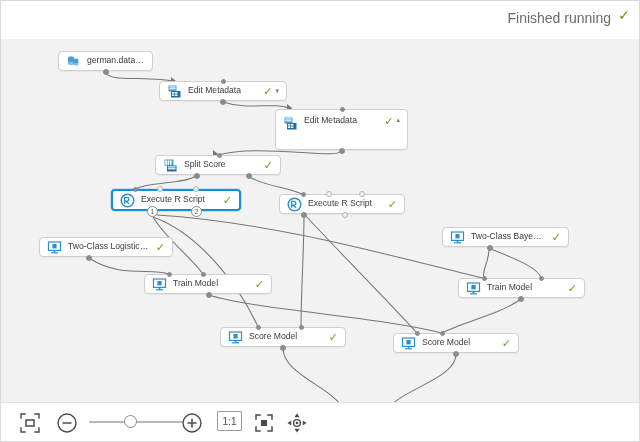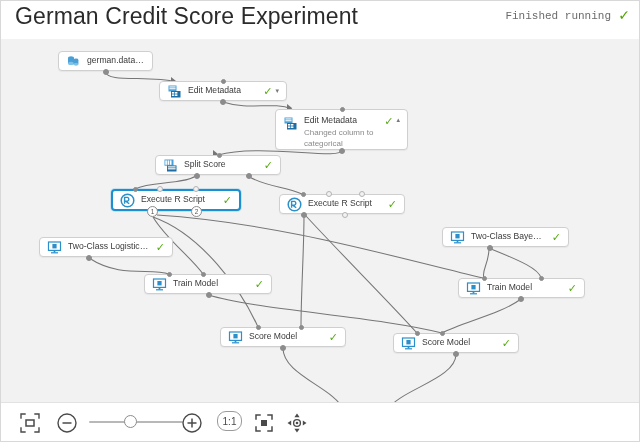--- a/index.html
+++ b/index.html
@@ -15,21 +15,21 @@
   
   .header{position:absolute;left:0;top:0;width:640px;height:38px;background:#ffffff;box-sizing:border-box;}
   .exp-title{
     position:absolute;left:14px;top:2px;
     font-size:23px;font-weight:300;color:#2b2b2b;
     letter-spacing:.1px;white-space:nowrap;
     font-family:"Liberation Sans","DejaVu Sans",sans-serif;
   }
   .run-status{
     position:absolute;right:30px;top:9px;
-    font-size:11px;color:#6b6b6b;white-space:nowrap;font-family:Liberation Mono, monospace;
+    font-size:14px;color:#6b6b6b;white-space:nowrap;
   }
   .run-check{
     position:absolute;right:11px;top:7px;
     font-size:14px;color:#51a300;line-height:1;
   }
   .draft-saved{
     position:absolute;right:13px;top:41px;
     font-size:10.5px;color:#6b6b6b;white-space:nowrap;
   }
   .search-btn{
@@ -73,40 +73,39 @@
   }
 
   
   .toolbar{
     position:absolute;left:0;bottom:0;width:640px;height:39px;
     background:#ffffff;border-top:1px solid #e2e2e2;box-sizing:border-box;
   }
   .tb-item{position:absolute;top:9px;cursor:pointer;}
   .ratio-box{
     position:absolute;top:8px;left:216px;width:25px;height:20px;
-    border:1px solid #9a9a9a;box-sizing:border-box;border-radius:9px;
+    border:1px solid #9a9a9a;box-sizing:border-box;border-radius:1px;
     font-size:10px;color:#4a4a4a;display:flex;align-items:center;justify-content:center;
     font-family:"Liberation Sans",sans-serif;cursor:pointer;
   }
   .slider-track{
     position:absolute;left:88px;top:18px;width:94px;height:2px;background:#b8b8b8;border-radius:1px;
   }
   .slider-thumb{
     position:absolute;left:123px;top:12px;width:13px;height:13px;border-radius:50%;
     background:#ffffff;border:1.5px solid #8c8c8c;box-sizing:border-box;cursor:pointer;
   }
   svg{display:block;overflow:visible;}
 </style>
 </head>
 <body>
 
 <div id="app">
 
   <div class="header">
-    <div class="exp-title">German Credit Score Experiment</div>
     <div class="run-status">Finished running</div>
     <div class="run-check">✓</div>
     <div class="draft-saved">Draft saved at 11:45:56</div>
     <div class="search-btn">
       <svg width="20" height="20" viewBox="0 0 20 20">
         <circle cx="8.5" cy="8" r="5" fill="none" stroke="#6b6b6b" stroke-width="1.3"></circle>
         <line x1="12.3" y1="12" x2="16.5" y2="16.6" stroke="#6b6b6b" stroke-width="1.3" stroke-linecap="round"></line>
       </svg>
     </div>
   </div>
@@ -201,21 +200,20 @@
           <rect x="2.4" y="4.2" width="6.2" height="1.1" fill="#ffffff"></rect>
           <rect x="4" y="7" width="9.5" height="6.5" fill="#1c6ea4"></rect>
           <rect x="4.9" y="8" width="2.4" height="1.6" fill="#ffffff"></rect>
           <rect x="8" y="8" width="2.4" height="1.6" fill="#ffffff"></rect>
           <rect x="4.9" y="10.4" width="2.4" height="1.6" fill="#ffffff"></rect>
           <rect x="8" y="10.4" width="2.4" height="1.6" fill="#ffffff"></rect>
         </svg>
       </span>
       <span class="ninner">
         <span class="nlabel">Edit Metadata</span>
-        <span class="nsub">Changed column to categorical</span>
       </span>
       <span class="ncheck">✓</span>
       <span class="nchev">▴</span>
     </div>
     <div class="port in" style="left:339px;top:68px;"></div>
     <div class="port out" style="left:338px;top:109px;"></div>
 
     <div class="node" style="left:154px;top:116px;width:126px;height:20px;">
       <span class="nicon">
         <svg width="15" height="15" viewBox="0 0 15 15">

